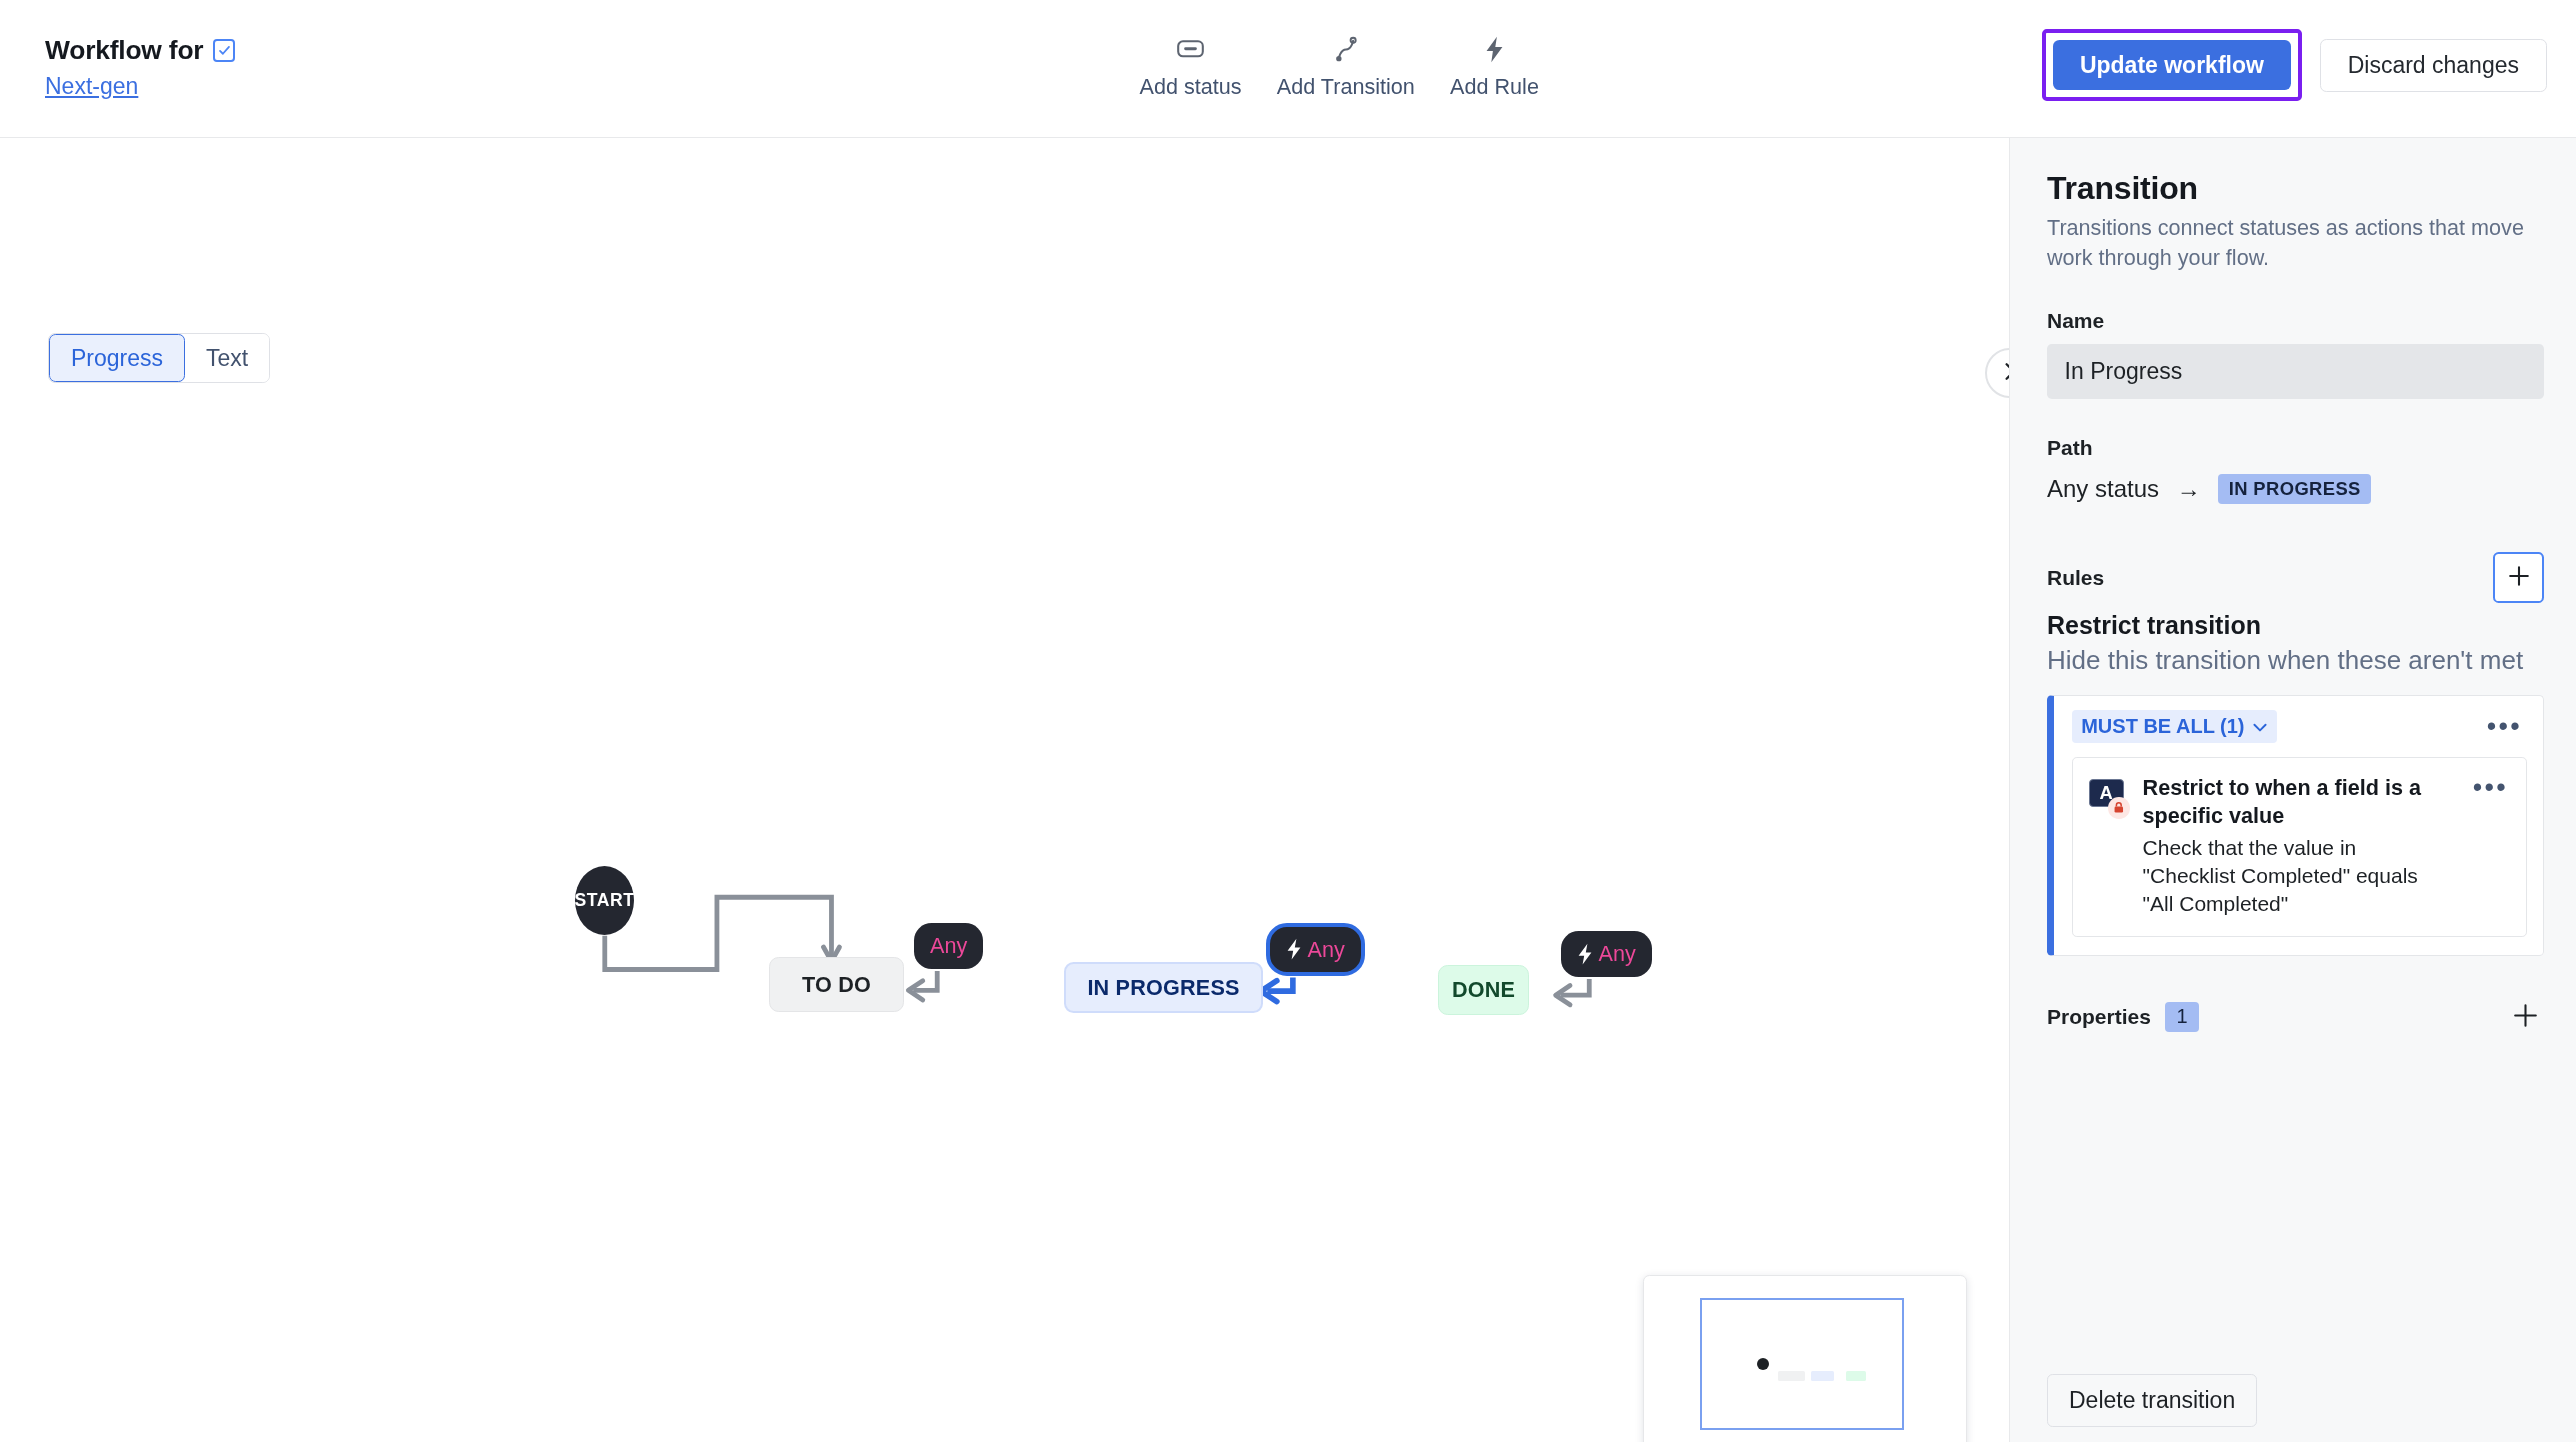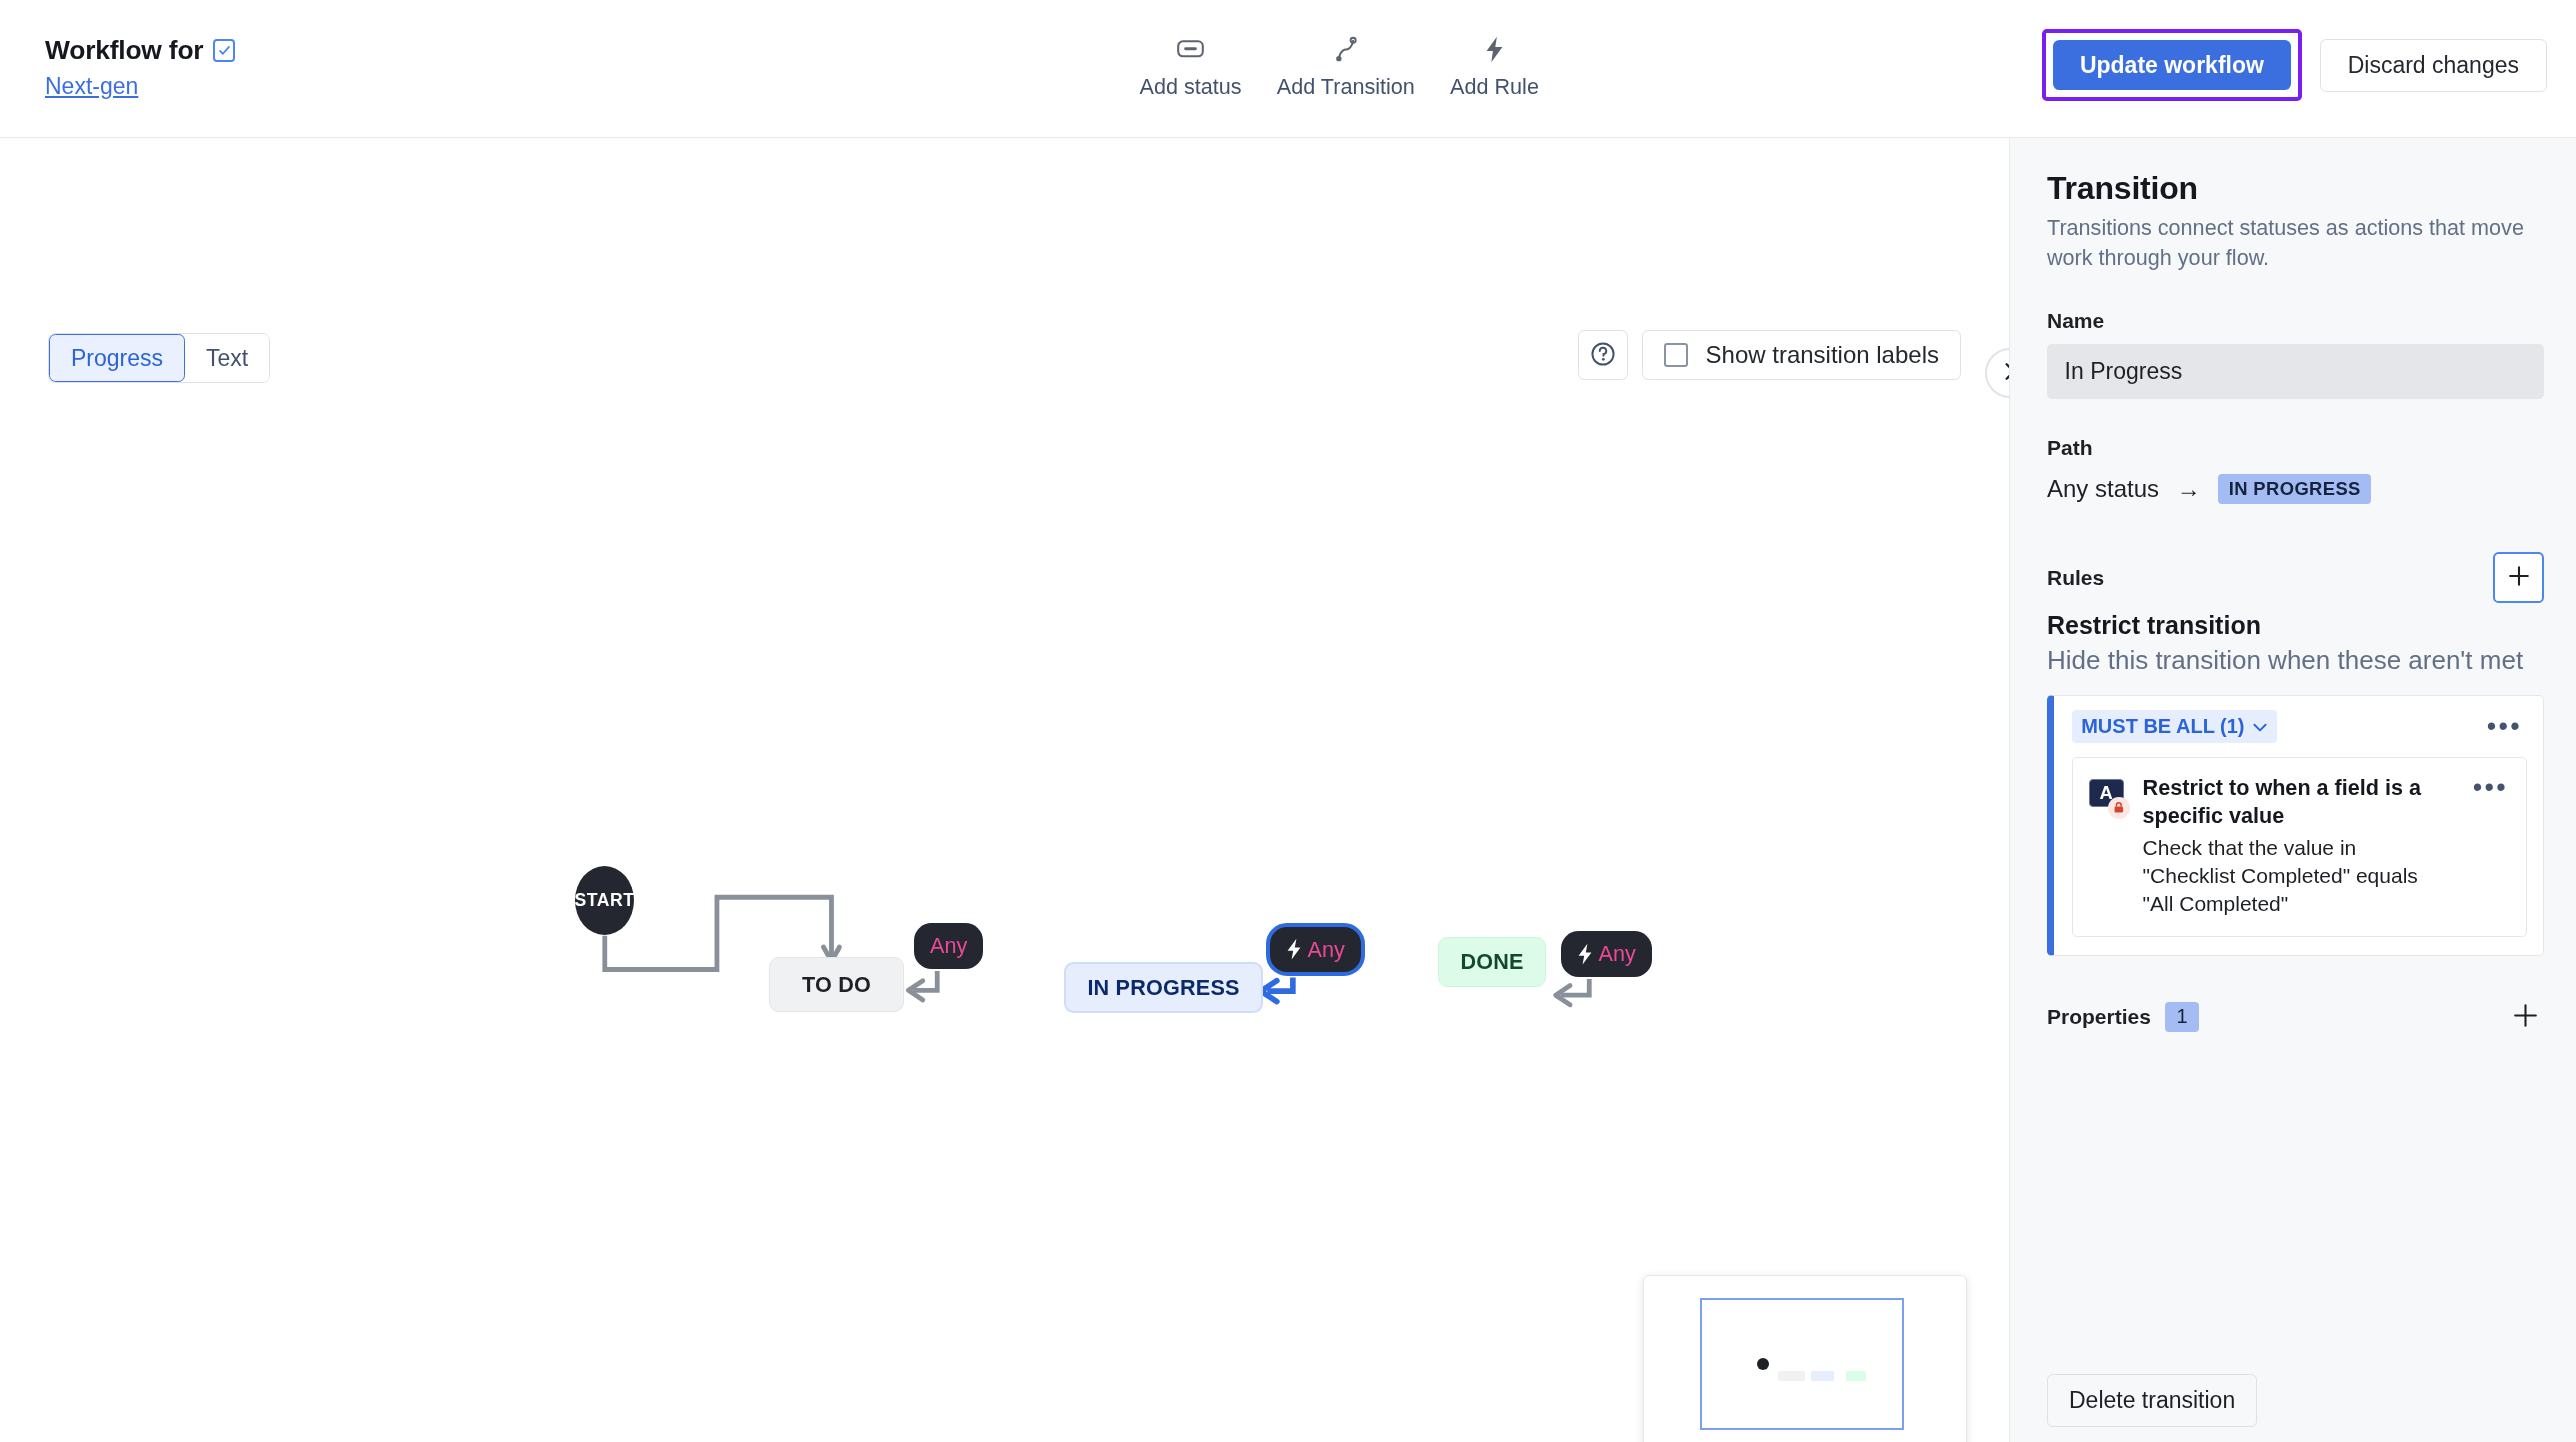--- a/index.html
+++ b/index.html
@@ -116,21 +116,21 @@
   }
   .status-todo {
     left: 769px; top: 819px; width: 135px; height: 55px;
     background: #f0f1f2; border: 1.6px solid #e4e5e7; color: #1d2125;
   }
   .status-inprogress {
     left: 1064px; top: 824px; width: 199px; height: 51px;
     background: #e6edfd; border: 2.4px solid #cfdcfb; color: #0b2a6b;
   }
   .status-done {
-    left: 1438px; top: 799px; width: 108px; height: 50px;
+    left: 1438px; top: 827px; width: 91px; height: 50px;
     background: #ddfbe9; border: 1.6px solid #cbf4dc; color: #12492c;
   }
   .any-pill {
     position: absolute; background: #242730; color: #ec4899; border-radius: 17.6px;
     height: 46px; display: flex; align-items: center; justify-content: center; gap: 5.6px;
     padding: 0 16px; font-size: 21.6px; cursor: pointer;
   }
   .any-pill.selected { border: 4.8px solid #2f6be0; height: 53px; border-radius: 21px; }
   .pill-todo { left: 914px; top: 785px; }
   .pill-inprogress { left: 1266px; top: 785px; }
@@ -281,35 +281,20 @@
 
   <div class="body">
 
     <div class="canvas">
 
       <div class="view-toggle">
         <button class="active">Progress</button>
         <button>Text</button>
       </div>
 
-      <div class="canvas-tools">
-        <div class="icon-square-btn">
-          <span>
-            <svg width="26" height="26" viewBox="0 0 32 32">
-                <circle cx="16" cy="16" r="13" fill="none" stroke="#42526e" stroke-width="2.4"></circle>
-                <path d="M12 12.2 a4 4 0 1 1 4.6 4 v2" fill="none" stroke="#42526e" stroke-width="2.4" stroke-linecap="round"></path>
-                <circle cx="16.4" cy="22.6" r="1.7" fill="#42526e"></circle>
-              </svg>
-          </span>
-        </div>
-        <div class="labels-toggle">
-          <span class="cb"></span>
-          <span>Show transition labels</span>
-        </div>
-      </div>
 
       <div class="collapse-btn">
         <span>
           <svg width="17.6" height="21" viewBox="0 0 22 26">
               <path d="M7 4 L16 13 L7 22" stroke="#1d2125" stroke-width="2.8" fill="none" stroke-linecap="round" stroke-linejoin="round"></path>
             </svg>
         </span>
       </div>
 
       <div class="diagram">

